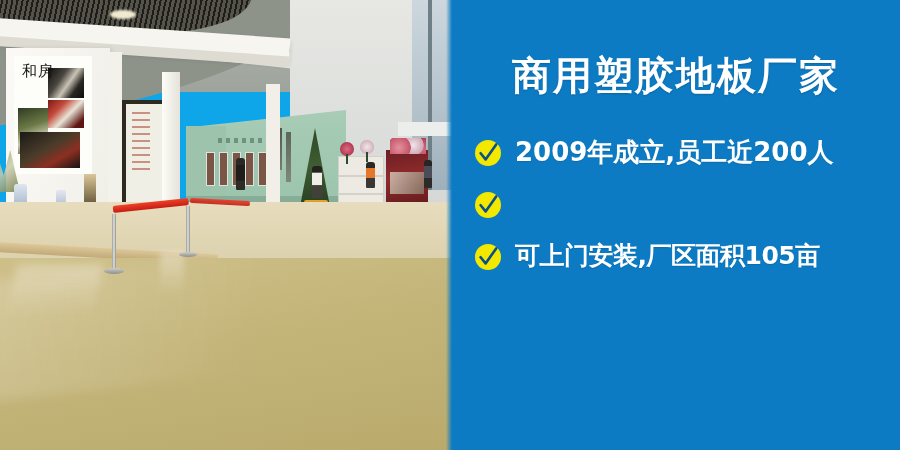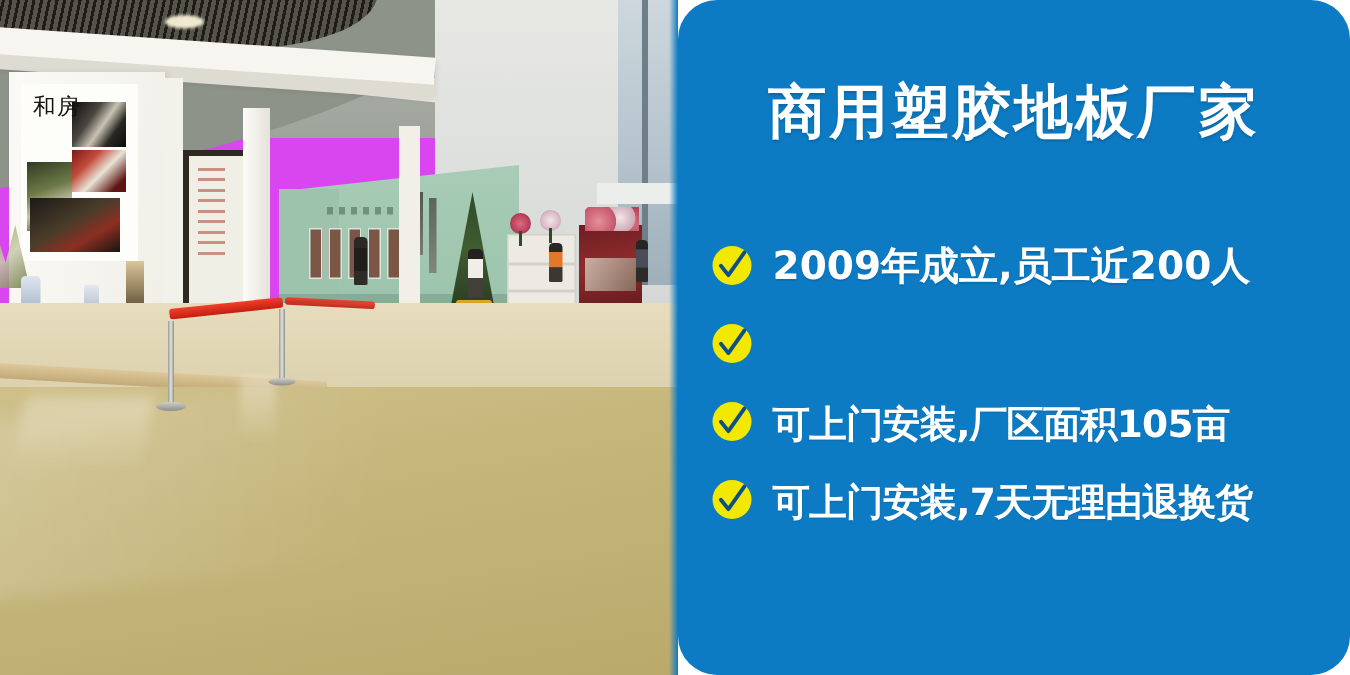--- a/index.html
+++ b/index.html
@@ -4,21 +4,21 @@
 <style>
   html,body{margin:0;padding:0;}
   body{
     width:900px;height:450px;overflow:hidden;
     font-family:"DejaVu Sans","Liberation Sans",sans-serif;
     background:#ffffff;
   }
   .banner{position:relative;width:900px;height:450px;overflow:hidden;display:flex;}
 
   
-  .photo{position:relative;width:452px;height:450px;overflow:hidden;background:#d946ef;}
+  .photo{position:relative;width:452px;height:450px;overflow:hidden;background:#0ea5e9;}
 
   
   .ceiling-grey{
     position:absolute;left:0;top:0;width:452px;height:92px;
     background:linear-gradient(180deg,#b9bcb5 0%,#a9ada6 45%,#9ea49c 100%);
   }
   .ceiling-curve{
     position:absolute;left:-40px;top:-60px;width:430px;height:170px;
     background:#8d9389;border-bottom-right-radius:100% 100%;
     transform:rotate(-5deg);
@@ -303,40 +303,40 @@
   
   .seam{
     position:absolute;left:446px;top:0;width:6px;height:450px;
     background:linear-gradient(90deg,rgba(12,123,196,0),#0c7bc4);
   }
 
   
   .panel{
     position:relative;width:448px;height:450px;
     background:#0c7bc4;
-    display:flex;flex-direction:column;border-radius:26px;
+    display:flex;flex-direction:column;
   }
   .panel-title{
     margin:0;padding:0;
     position:absolute;left:0;top:56px;width:448px;
     text-align:center;
     color:#ffffff;
     font-size:39px;
     font-weight:bold;
     letter-spacing:2px;
     line-height:1;
     text-shadow:0 1px 2px rgba(0,0,0,.18);
     font-family:"DejaVu Sans","Liberation Sans",sans-serif;
   }
   .bullets{
     position:absolute;left:22px;top:139px;width:426px;
     display:flex;flex-direction:column;
   }
   .bullet{
-    display:flex;align-items:flex-end;
+    display:flex;align-items:flex-start;
     height:52px;
   }
   .check-icon{
     flex:0 0 auto;width:28px;height:28px;margin-right:13px;position:relative;
   }
   .check-icon svg{display:block;width:28px;height:28px;}
   .bullet-text{
     color:#ffffff;
     font-size:26px;
     font-weight:bold;
@@ -470,26 +470,17 @@
         <span class="check-icon">
           <svg viewBox="0 0 28 28" xmlns="http://www.w3.org/2000/svg">
             <circle cx="14" cy="14" r="13" fill="#f2e800"></circle>
             <path d="M6.6 14.2 L11.6 20.4 L22.2 5.4" fill="none" stroke="#0c4f8a" stroke-width="2.6" stroke-linecap="round" stroke-linejoin="round"></path>
           </svg>
         </span>
         <span class="bullet-text tight">可上门安装,厂区面积105亩</span>
       </div>
 
 
-      <div class="bullet">
-        <span class="check-icon">
-          <svg viewBox="0 0 28 28" xmlns="http://www.w3.org/2000/svg">
-            <circle cx="14" cy="14" r="13" fill="#f2e800"></circle>
-            <path d="M6.6 14.2 L11.6 20.4 L22.2 5.4" fill="none" stroke="#0c4f8a" stroke-width="2.6" stroke-linecap="round" stroke-linejoin="round"></path>
-          </svg>
-        </span>
-        <span class="bullet-text tight">可上门安装,7天无理由退换货</span>
-      </div>
 
     </div>
   </div>
 
 </div>
 
 </body></html>

